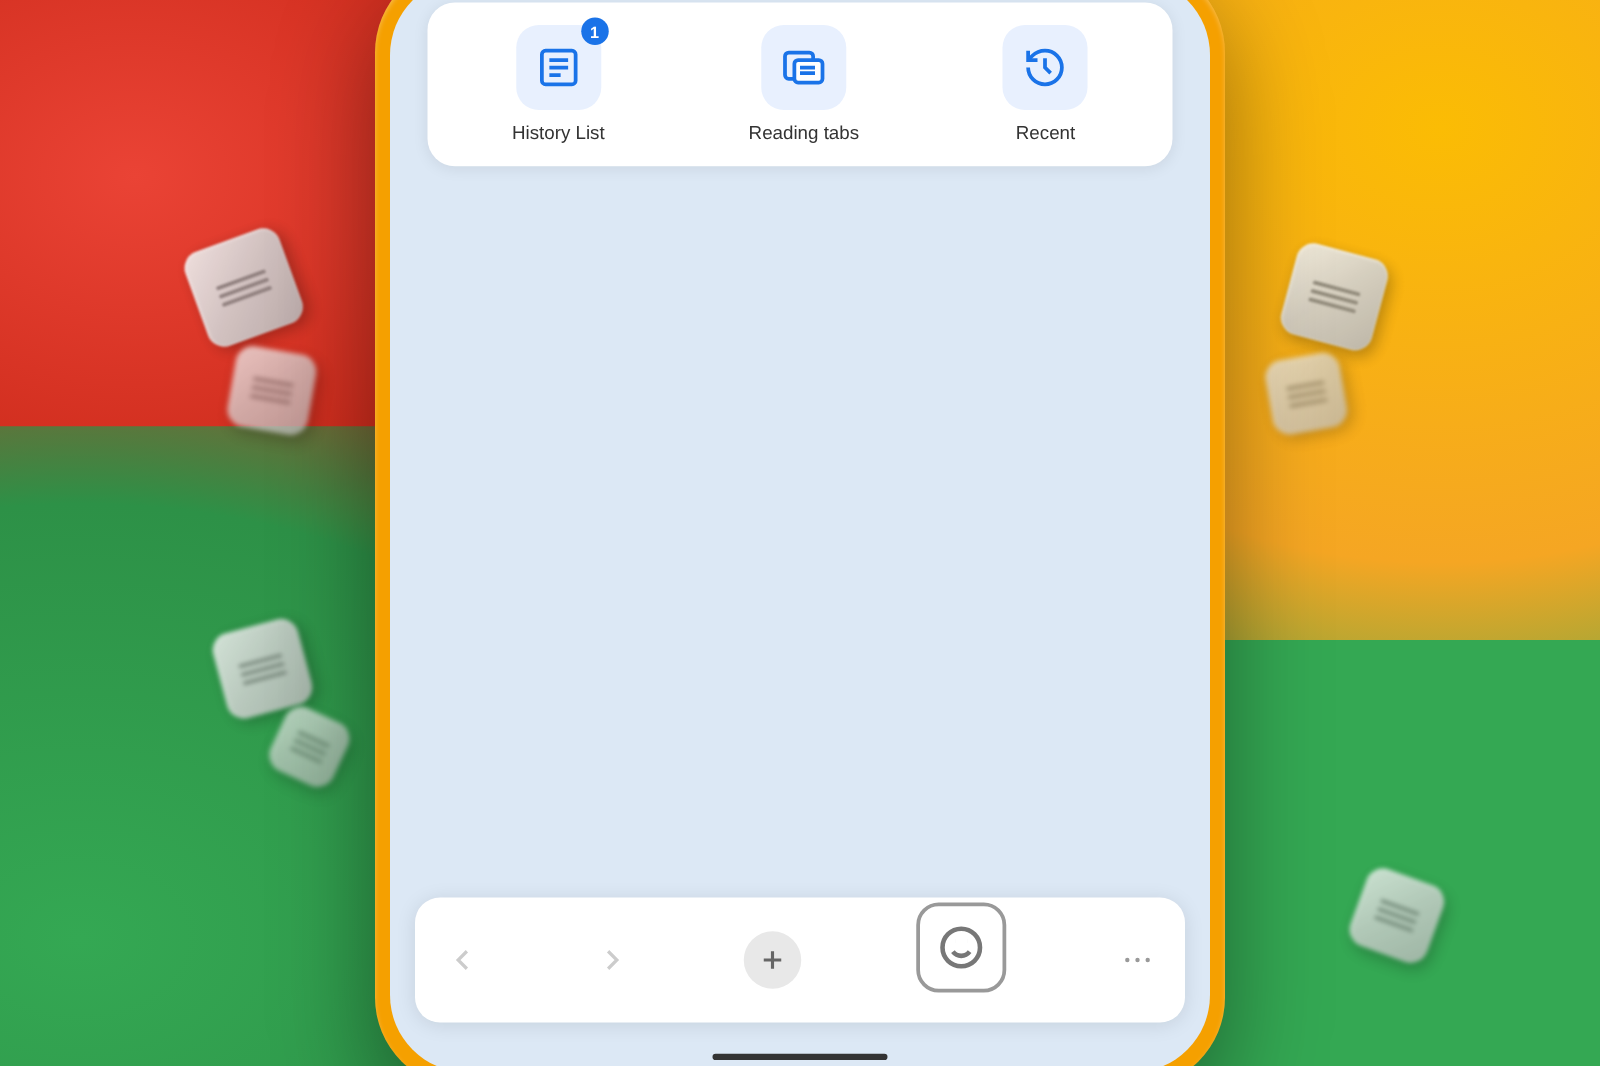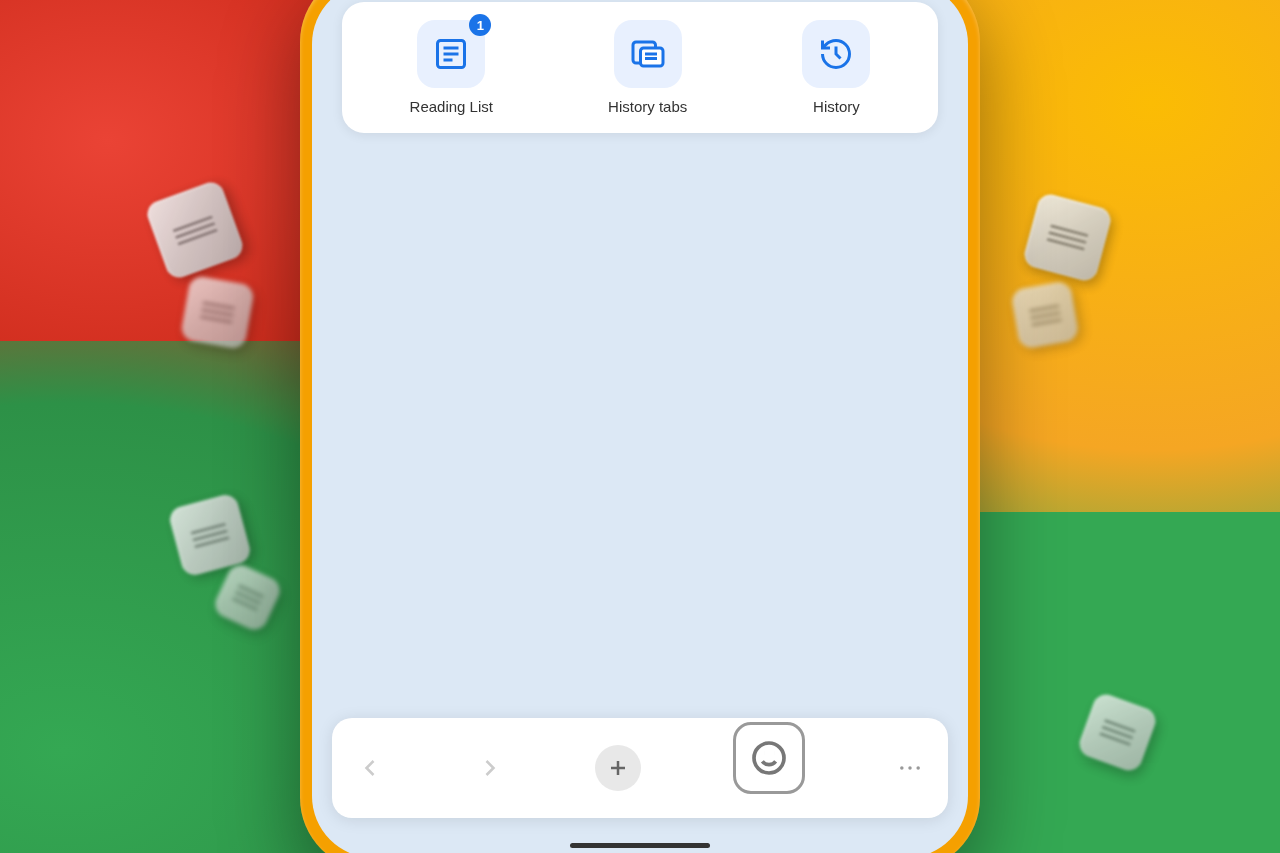--- a/index.html
+++ b/index.html
@@ -410,44 +410,44 @@
       <div class="menu-item">
         <div class="menu-icon-wrap">
           <svg viewBox="0 0 24 24" stroke="#1a73e8" fill="none" stroke-width="2">
             <rect x="3" y="3" width="18" height="18" rx="2"></rect>
             <line x1="7" y1="8" x2="17" y2="8"></line>
             <line x1="7" y1="12" x2="17" y2="12"></line>
             <line x1="7" y1="16" x2="13" y2="16"></line>
           </svg>
           <div class="badge">1</div>
         </div>
-        <span class="menu-label">Reading List</span>
+        <span class="menu-label">History List</span>
       </div>
 
       <div class="menu-item">
         <div class="menu-icon-wrap">
           <svg viewBox="0 0 24 24" stroke="#1a73e8" fill="none" stroke-width="2">
             <rect x="2" y="4" width="15" height="14" rx="2"></rect>
             <rect x="7" y="8" width="15" height="12" rx="2" fill="white" stroke="#1a73e8"></rect>
             <line x1="10" y1="12" x2="18" y2="12"></line>
             <line x1="10" y1="15" x2="18" y2="15"></line>
           </svg>
         </div>
-        <span class="menu-label">History tabs</span>
+        <span class="menu-label">Reading tabs</span>
       </div>
 
       <div class="menu-item">
         <div class="menu-icon-wrap">
           <svg viewBox="0 0 24 24" stroke="#1a73e8" fill="none" stroke-width="2">
             <path d="M3 12a9 9 0 1 0 9-9 9.75 9.75 0 0 0-6.74 2.74L3 8"></path>
             <path d="M3 3v5h5"></path>
             <polyline points="12,7 12,12 15,15"></polyline>
           </svg>
         </div>
-        <span class="menu-label">History</span>
+        <span class="menu-label">Recent</span>
       </div>
 
     </div>
 
     <div class="bottom-toolbar">
 
       <div class="toolbar-btn disabled">
         <svg viewBox="0 0 24 24">
           <polyline points="15,18 9,12 15,6"></polyline>
         </svg>

